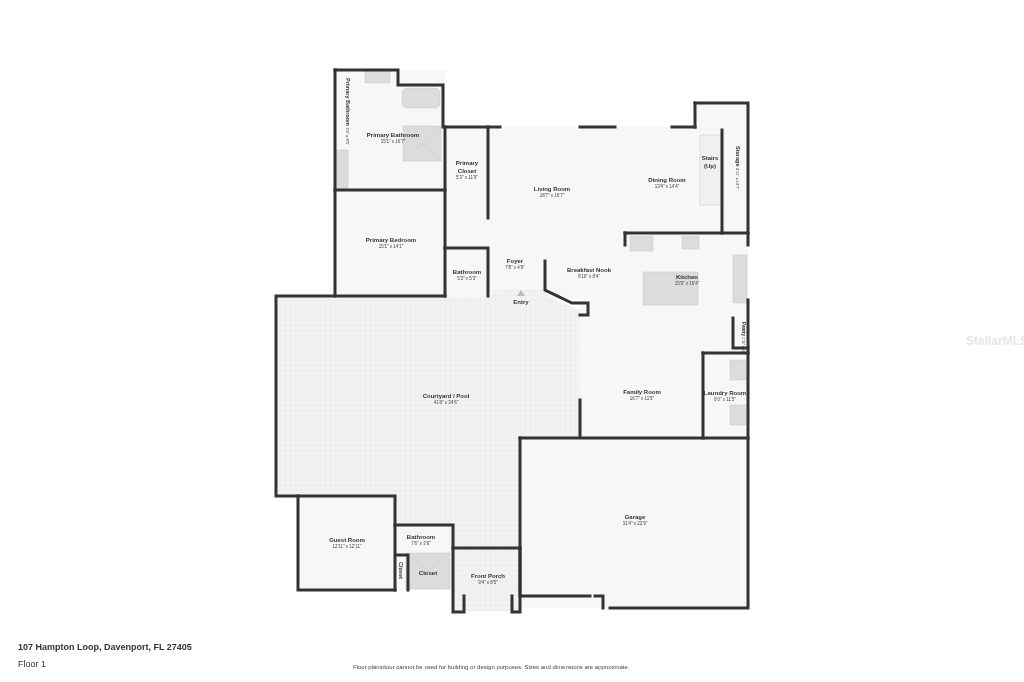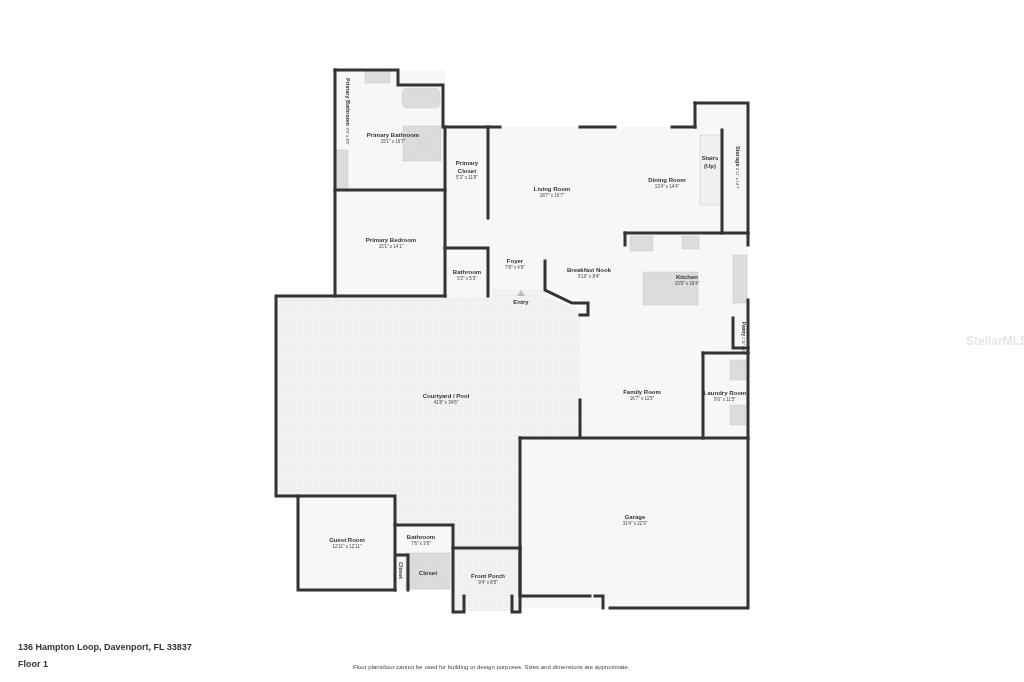--- a/index.html
+++ b/index.html
@@ -2,21 +2,21 @@
 <html><head>
 <meta charset="utf-8">
 <style>
   html,body{margin:0;padding:0;background:#fff;}
   body{width:1024px;height:682px;position:relative;overflow:hidden;font-family:"Liberation Sans",sans-serif;}
   svg{position:absolute;left:0;top:0;}
   .lbl{position:absolute;transform:translateX(-50%);text-align:center;color:#333;font-size:6px;font-weight:bold;white-space:nowrap;line-height:8px;}
   .dim{position:absolute;transform:translateX(-50%);text-align:center;color:#444;font-size:4.5px;white-space:nowrap;}
   .vert{position:absolute;color:#333;font-size:5.5px;font-weight:bold;transform:rotate(90deg);transform-origin:left top;white-space:nowrap;line-height:6px;text-align:center;}
   .footer-addr{position:absolute;left:18px;top:642px;font-size:9px;font-weight:bold;color:#333;}
-  .footer-floor{position:absolute;left:18px;top:659px;font-size:9px;font-weight:bold;color:#333;}
+  .footer-floor{position:absolute;left:18px;top:659px;font-size:9px;font-weight:normal;color:#333;}
   .footer-note{position:absolute;left:353px;top:664px;font-size:6px;color:#444;}
   .watermark{position:absolute;left:966px;top:334px;font-size:12px;font-weight:bold;color:#e6e6e6;}
 </style>
 </head>
 <body>
 
 <svg width="1024" height="682" viewBox="0 0 1024 682">
   <defs>
     <pattern id="tile" width="5" height="5" patternUnits="userSpaceOnUse">
       <rect width="5" height="5" fill="#f2f2f2"></rect>
@@ -148,15 +148,15 @@
 <div class="dim" style="left:421px;top:541px;">7'6" x 3'6"</div>
 
 <div class="vert" style="left:404px;top:562px;">Closet</div>
 
 <div class="lbl" style="left:428px;top:569px;">Closet</div>
 
 <div class="lbl" style="left:488px;top:572px;">Front Porch</div>
 <div class="dim" style="left:488px;top:580px;">9'4" x 8'5"</div>
 
 <div class="watermark">StellarMLS</div>
-<div class="footer-addr">136 Hampton Loop, Davenport, FL 33837</div>
+<div class="footer-addr">107 Hampton Loop, Davenport, FL 27405</div>
 <div class="footer-floor">Floor 1</div>
 <div class="footer-note">Floor plans/tour cannot be used for building or design purposes. Sizes and dimensions are approximate.</div>
 
 </body></html>

